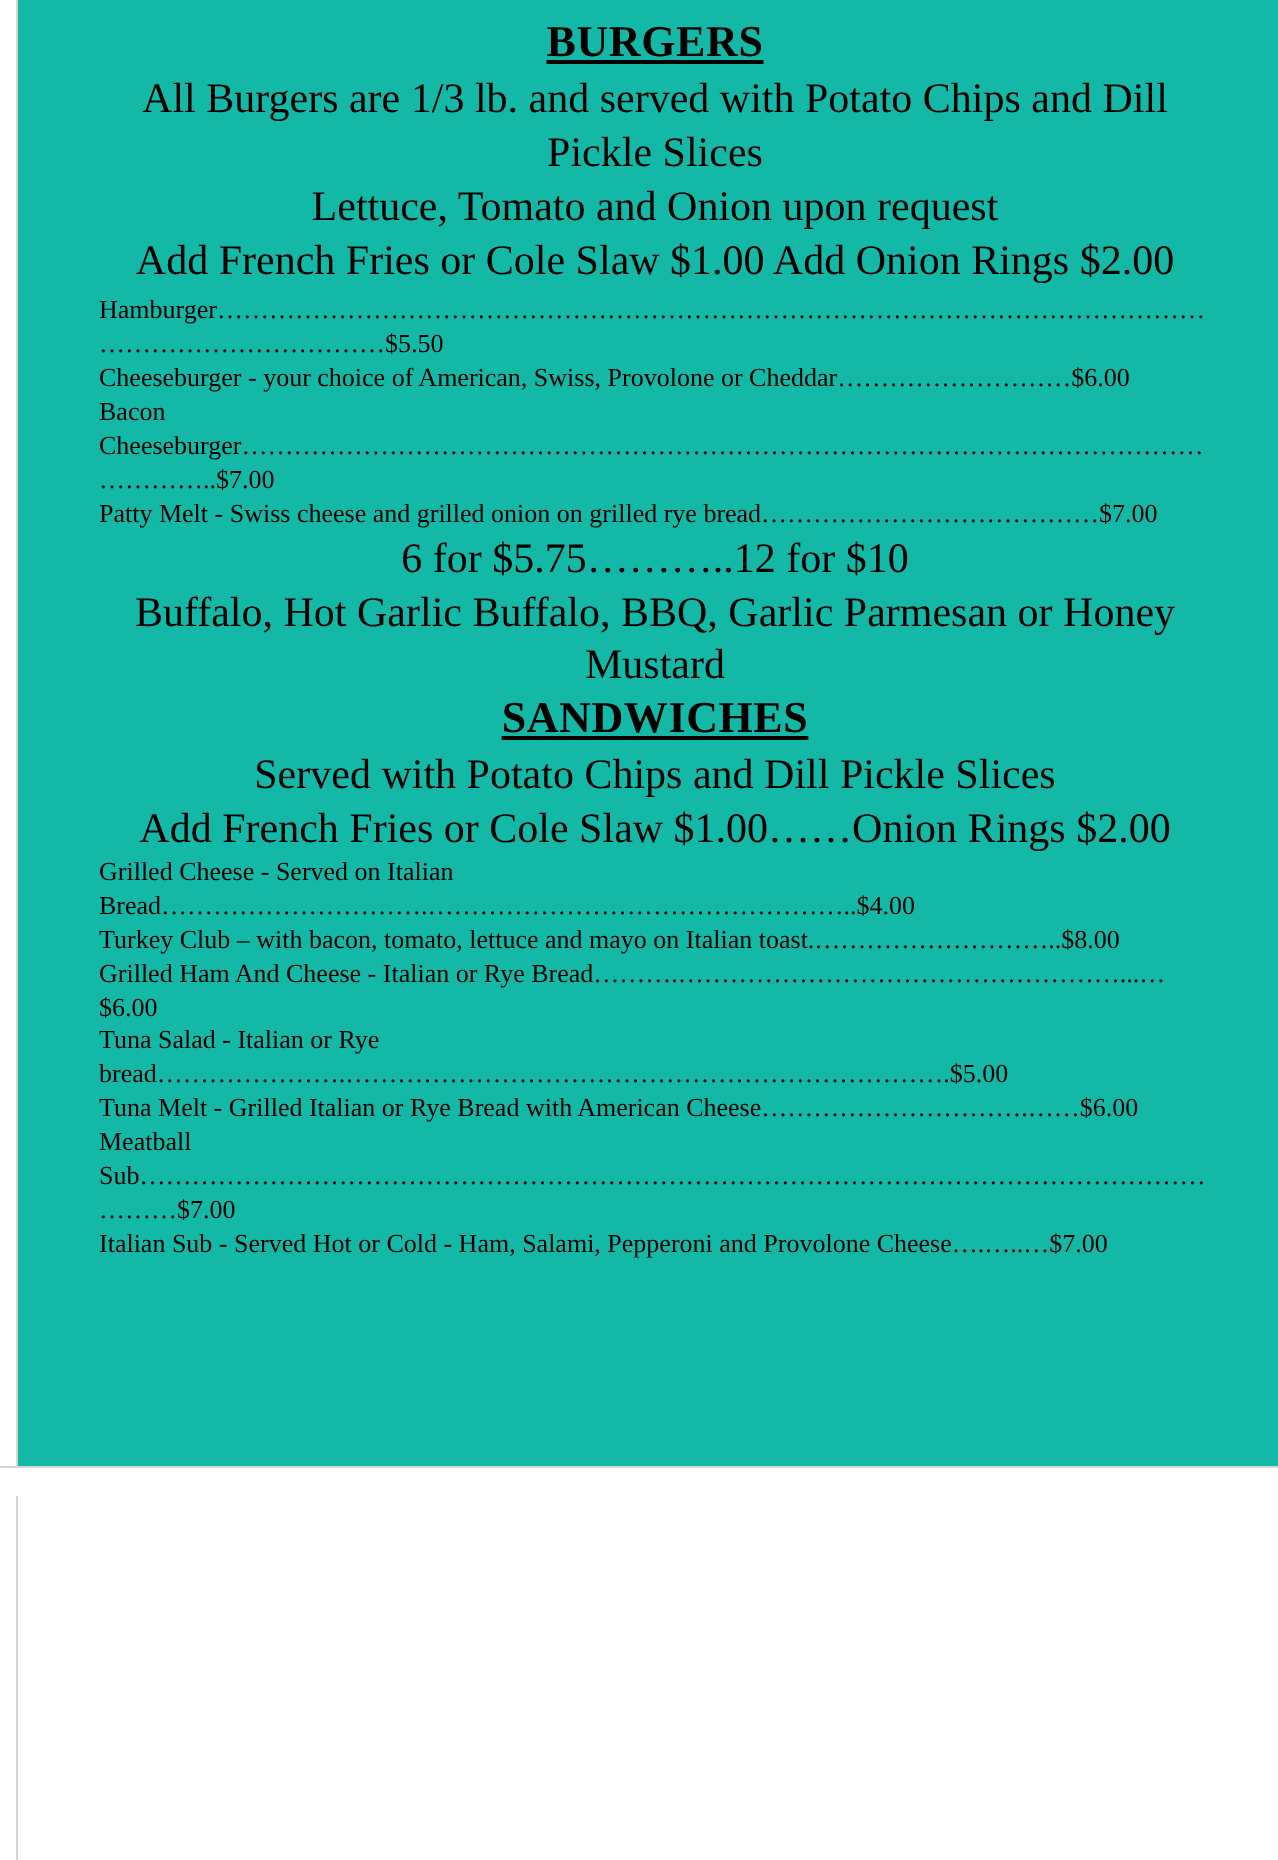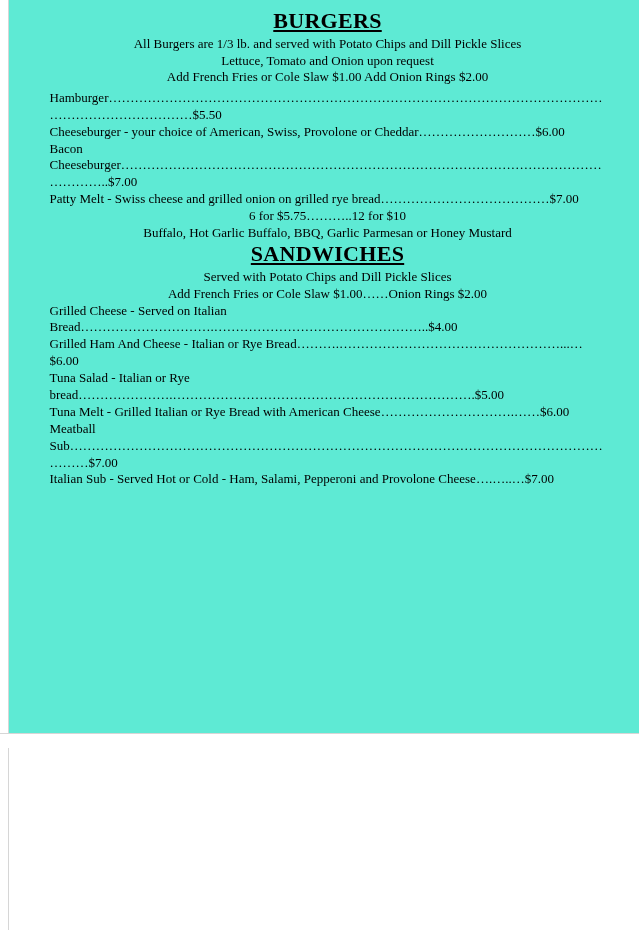--- a/index.html
+++ b/index.html
@@ -14,21 +14,21 @@
     color: #000000;
     overflow: hidden;
     position: relative;
   }
   .page {
     position: relative;
     width: 639px;
     height: 748px;
     box-sizing: border-box;
     padding: 8px 0 0 0;
-    background: #5eead4;
+    background: #14b8a6;
   }
   .rule-left {
     position: absolute;
     left: 0;
     top: 0;
     width: 8px;
     height: 930px;
     border-right: 1px solid #d6d6d6;
     background: #ffffff;
   }
@@ -52,21 +52,21 @@
     text-align: center;
     font-size: 22px;
     font-weight: bold;
     text-decoration: underline;
     letter-spacing: 0.3px;
     margin: 0 0 2px 0;
     line-height: 1.18;
   }
   .center-line {
     text-align: center;
-    font-size: 13px;
+    font-size: 21px;
     line-height: 1.28;
     margin: 0;
   }
   .item {
     text-align: left;
     font-size: 13px;
     line-height: 1.30;
     margin: 0;
     word-wrap: break-word;
     overflow-wrap: break-word;
@@ -92,20 +92,21 @@
     <div class="item">Bacon Cheeseburger……………………………………………………………………………………………………………..$7.00</div>
     <div class="item">Patty Melt - Swiss cheese and grilled onion on grilled rye bread…………………………………$7.00</div>
 
     <div class="center-line">6 for $5.75………..12 for $10</div>
     <div class="center-line">Buffalo, Hot Garlic Buffalo, BBQ, Garlic Parmesan or Honey Mustard</div>
 
     <div class="section-title">SANDWICHES</div>
     <div class="center-line">Served with Potato Chips and Dill Pickle Slices</div>
     <div class="center-line">Add French Fries or Cole Slaw $1.00……Onion Rings $2.00</div>
     <div class="item">Grilled Cheese - Served on Italian Bread………………………….…………………………………………..$4.00</div>
+    <div class="item">Turkey Club – with bacon, tomato, lettuce and mayo on Italian toast.………………………..$8.00</div>
     <div class="item">Grilled Ham And Cheese - Italian or Rye Bread……….……………………………………………...…$6.00</div>
     <div class="item">Tuna Salad - Italian or Rye bread………………….…………………………………………………………….$5.00</div>
     <div class="item">Tuna Melt - Grilled Italian or Rye Bread with American Cheese………………………….……$6.00</div>
     <div class="item">Meatball Sub……………………………………………………………………………………………………………………$7.00</div>
     <div class="item">Italian Sub - Served Hot or Cold - Ham, Salami, Pepperoni and Provolone Cheese….…..…$7.00</div>
 
   </div>
 
   <div class="rule-bottom"></div>
 </div>

